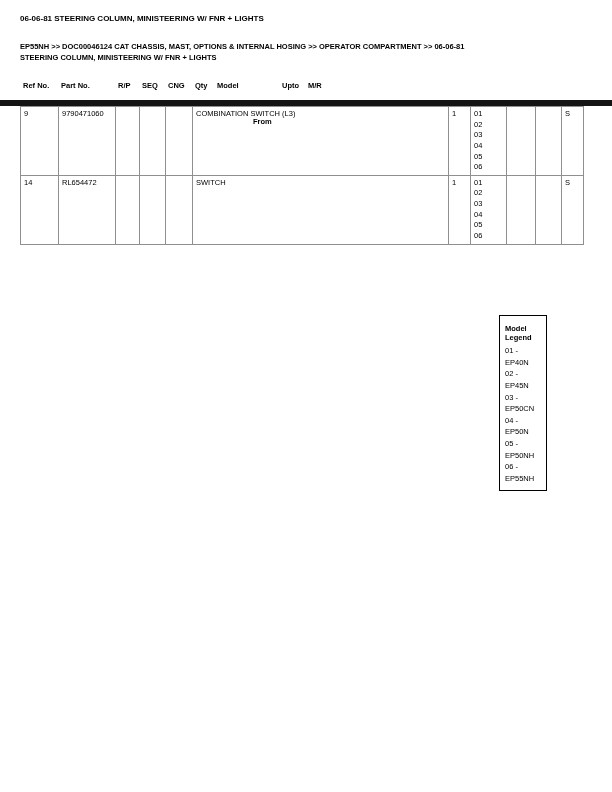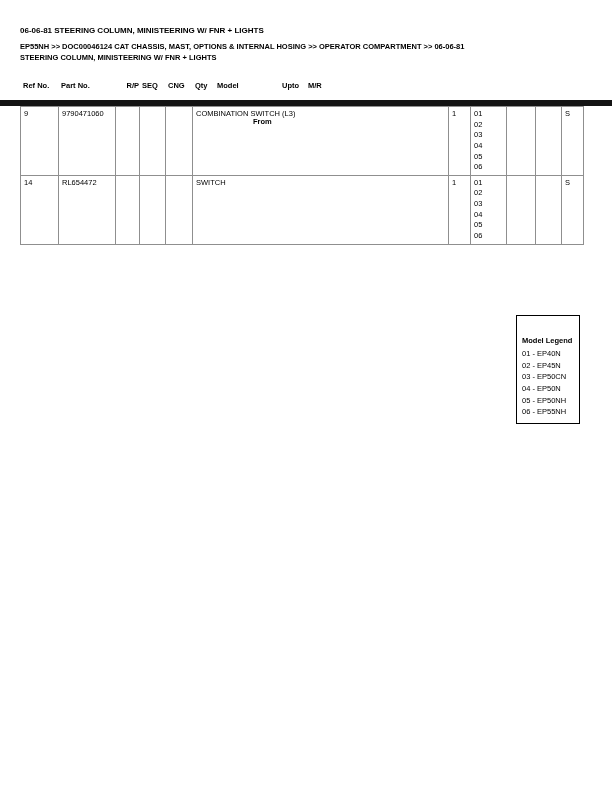--- a/index.html
+++ b/index.html
@@ -8,38 +8,38 @@
     width:612px;height:792px;
     background:#ffffff;
     margin:0 auto;
     font-family:"Liberation Sans","DejaVu Sans",sans-serif;
     color:#000;
     box-sizing:border-box;
     overflow:hidden;
     box-shadow:1px 1px 0 #bbb;
   }
   .doc-title{
-    position:absolute;top:26px;left:20px;
+    position:absolute;top:14px;left:20px;
     font-size:8px;font-weight:bold;line-height:1.2;
     white-space:pre-line;
   }
   .breadcrumb{
     position:absolute;top:42px;left:20px;width:575px;
     font-size:7.5px;font-weight:bold;line-height:1.4;
     white-space:pre-line;
   }
   .table-header-row{
     position:absolute;top:81px;left:20px;width:563px;
     display:flex;
     font-size:7.5px;font-weight:bold;
   }
   .hcell{box-sizing:border-box;padding-left:3px;flex:0 0 auto;overflow:hidden;white-space:nowrap;}
   .col-ref{width:38px;}
   .col-part{width:57px;}
-  .col-rp{width:24px;text-align:right;}
+  .col-rp{width:24px;}
   .col-seq{width:26px;}
   .col-cng{width:27px;}
   .col-desc{width:256px;}
   .col-qty{width:22px;}
   .col-model{width:36px;}
   .col-from{width:29px;margin-top:36px;}
   .col-upto{width:26px;}
   .col-mr{width:22px;}
   .header-divider{
     position:absolute;top:100px;left:0;
@@ -53,26 +53,25 @@
   table.parts td{
     border:1px solid #8f8f8f;
     vertical-align:top;
     padding:2px 3px;
     overflow:hidden;
     box-sizing:border-box;
   }
   td.cell-desc,td.cell-model{white-space:pre-line;}
   td.cell-model{line-height:1.42;}
   .model-legend{
-    position:absolute;top:315px;left:499px;width:64px;
+    position:absolute;top:315px;left:499px;width:48px;
     border:1px solid #000;
     box-sizing:border-box;
-    padding:20px 5px 5px 5px;
+    padding:8px 5px 5px 5px;
     font-size:7.5px;
-    margin-left:17px;
   }
   .model-legend .legend-title{font-weight:bold;margin-bottom:3px;}
   .model-legend .legend-item{line-height:1.55;}
 </style>
 </head>
 <body>
 
 <div class="page">
 
   <div class="doc-title">06-06-81 STEERING COLUMN, MINISTEERING W/ FNR + LIGHTS</div>

